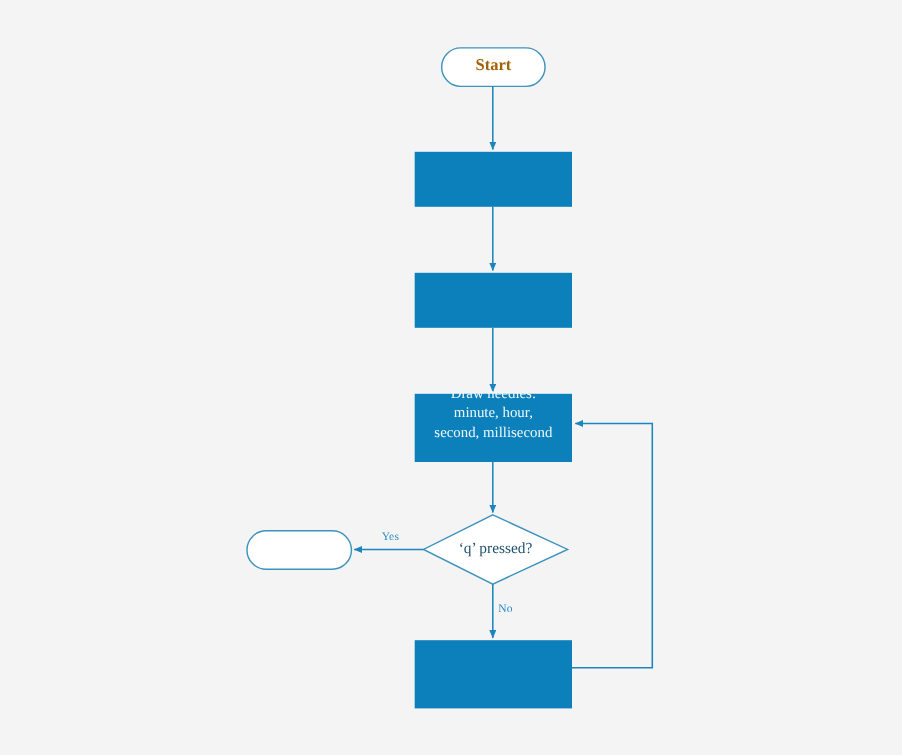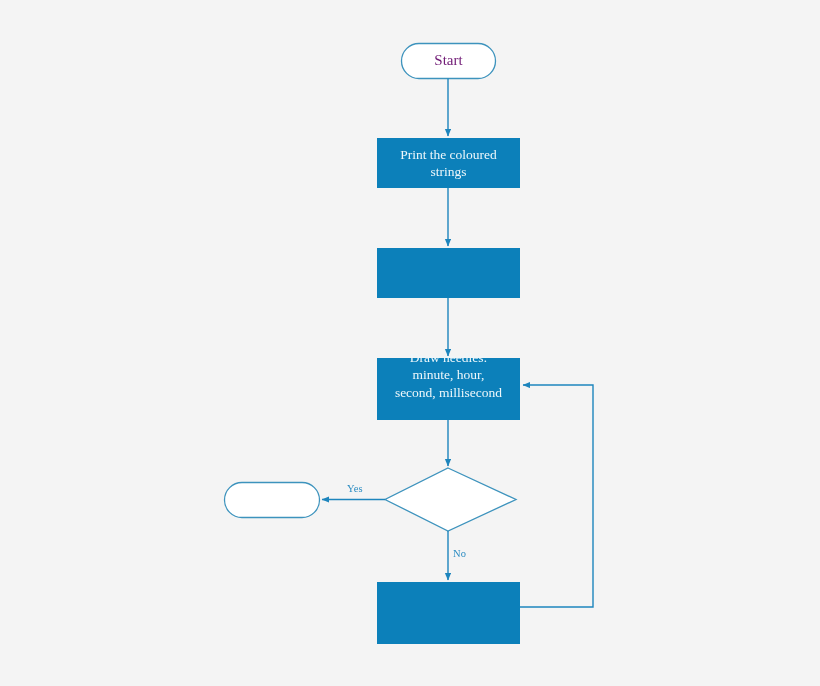--- a/index.html
+++ b/index.html
@@ -29,22 +29,23 @@
     position: absolute;
     display: flex;
     align-items: center;
     justify-content: center;
     text-align: center;
     line-height: 1.28;
     white-space: pre-line;
     pointer-events: none;
   }
   .terminal-label {
-    color: #701a75;
+    color: #a16207;
     font-size: 15px;
+    font-weight: bold;
   }
   .process-label {
     color: #eef7fb;
     font-size: 13.5px;
   }
   .decision-label {
     color: #1d4f6c;
     font-size: 14px;
   }
   .edge-label {
@@ -91,28 +92,27 @@
 
     <path d="M385,499.5 L322,499.5" fill="none" stroke="#1d85bd" stroke-width="1.4" marker-end="url(#arrowhead)"></path>
 
     <path d="M448,531 L448,580" fill="none" stroke="#1d85bd" stroke-width="1.4" marker-end="url(#arrowhead)"></path>
 
     <path d="M520,607 L593,607 L593,385 L523,385" fill="none" stroke="#1d85bd" stroke-width="1.4" marker-end="url(#arrowhead)"></path>
   </svg>
 
   <div class="node-label terminal-label" style="left:401px; top:43px; width:95px; height:36px;">Start</div>
 
-  <div class="node-label process-label" style="left:377px; top:138px; width:143px; height:50px;">Print the coloured
-strings</div>
 
 
   <div class="node-label process-label" style="left:377px; top:344px; width:143px; height:62px;">Draw needles:
 minute, hour,
 second, millisecond</div>
 
+  <div class="node-label decision-label" style="left:385px; top:484px; width:131px; height:31px;">‘q’ pressed?</div>
 
 
 
   <div class="edge-label" style="left:347px; top:483px;">Yes</div>
 
   <div class="edge-label" style="left:453px; top:548px;">No</div>
 
 </div>
 
 </body></html>

